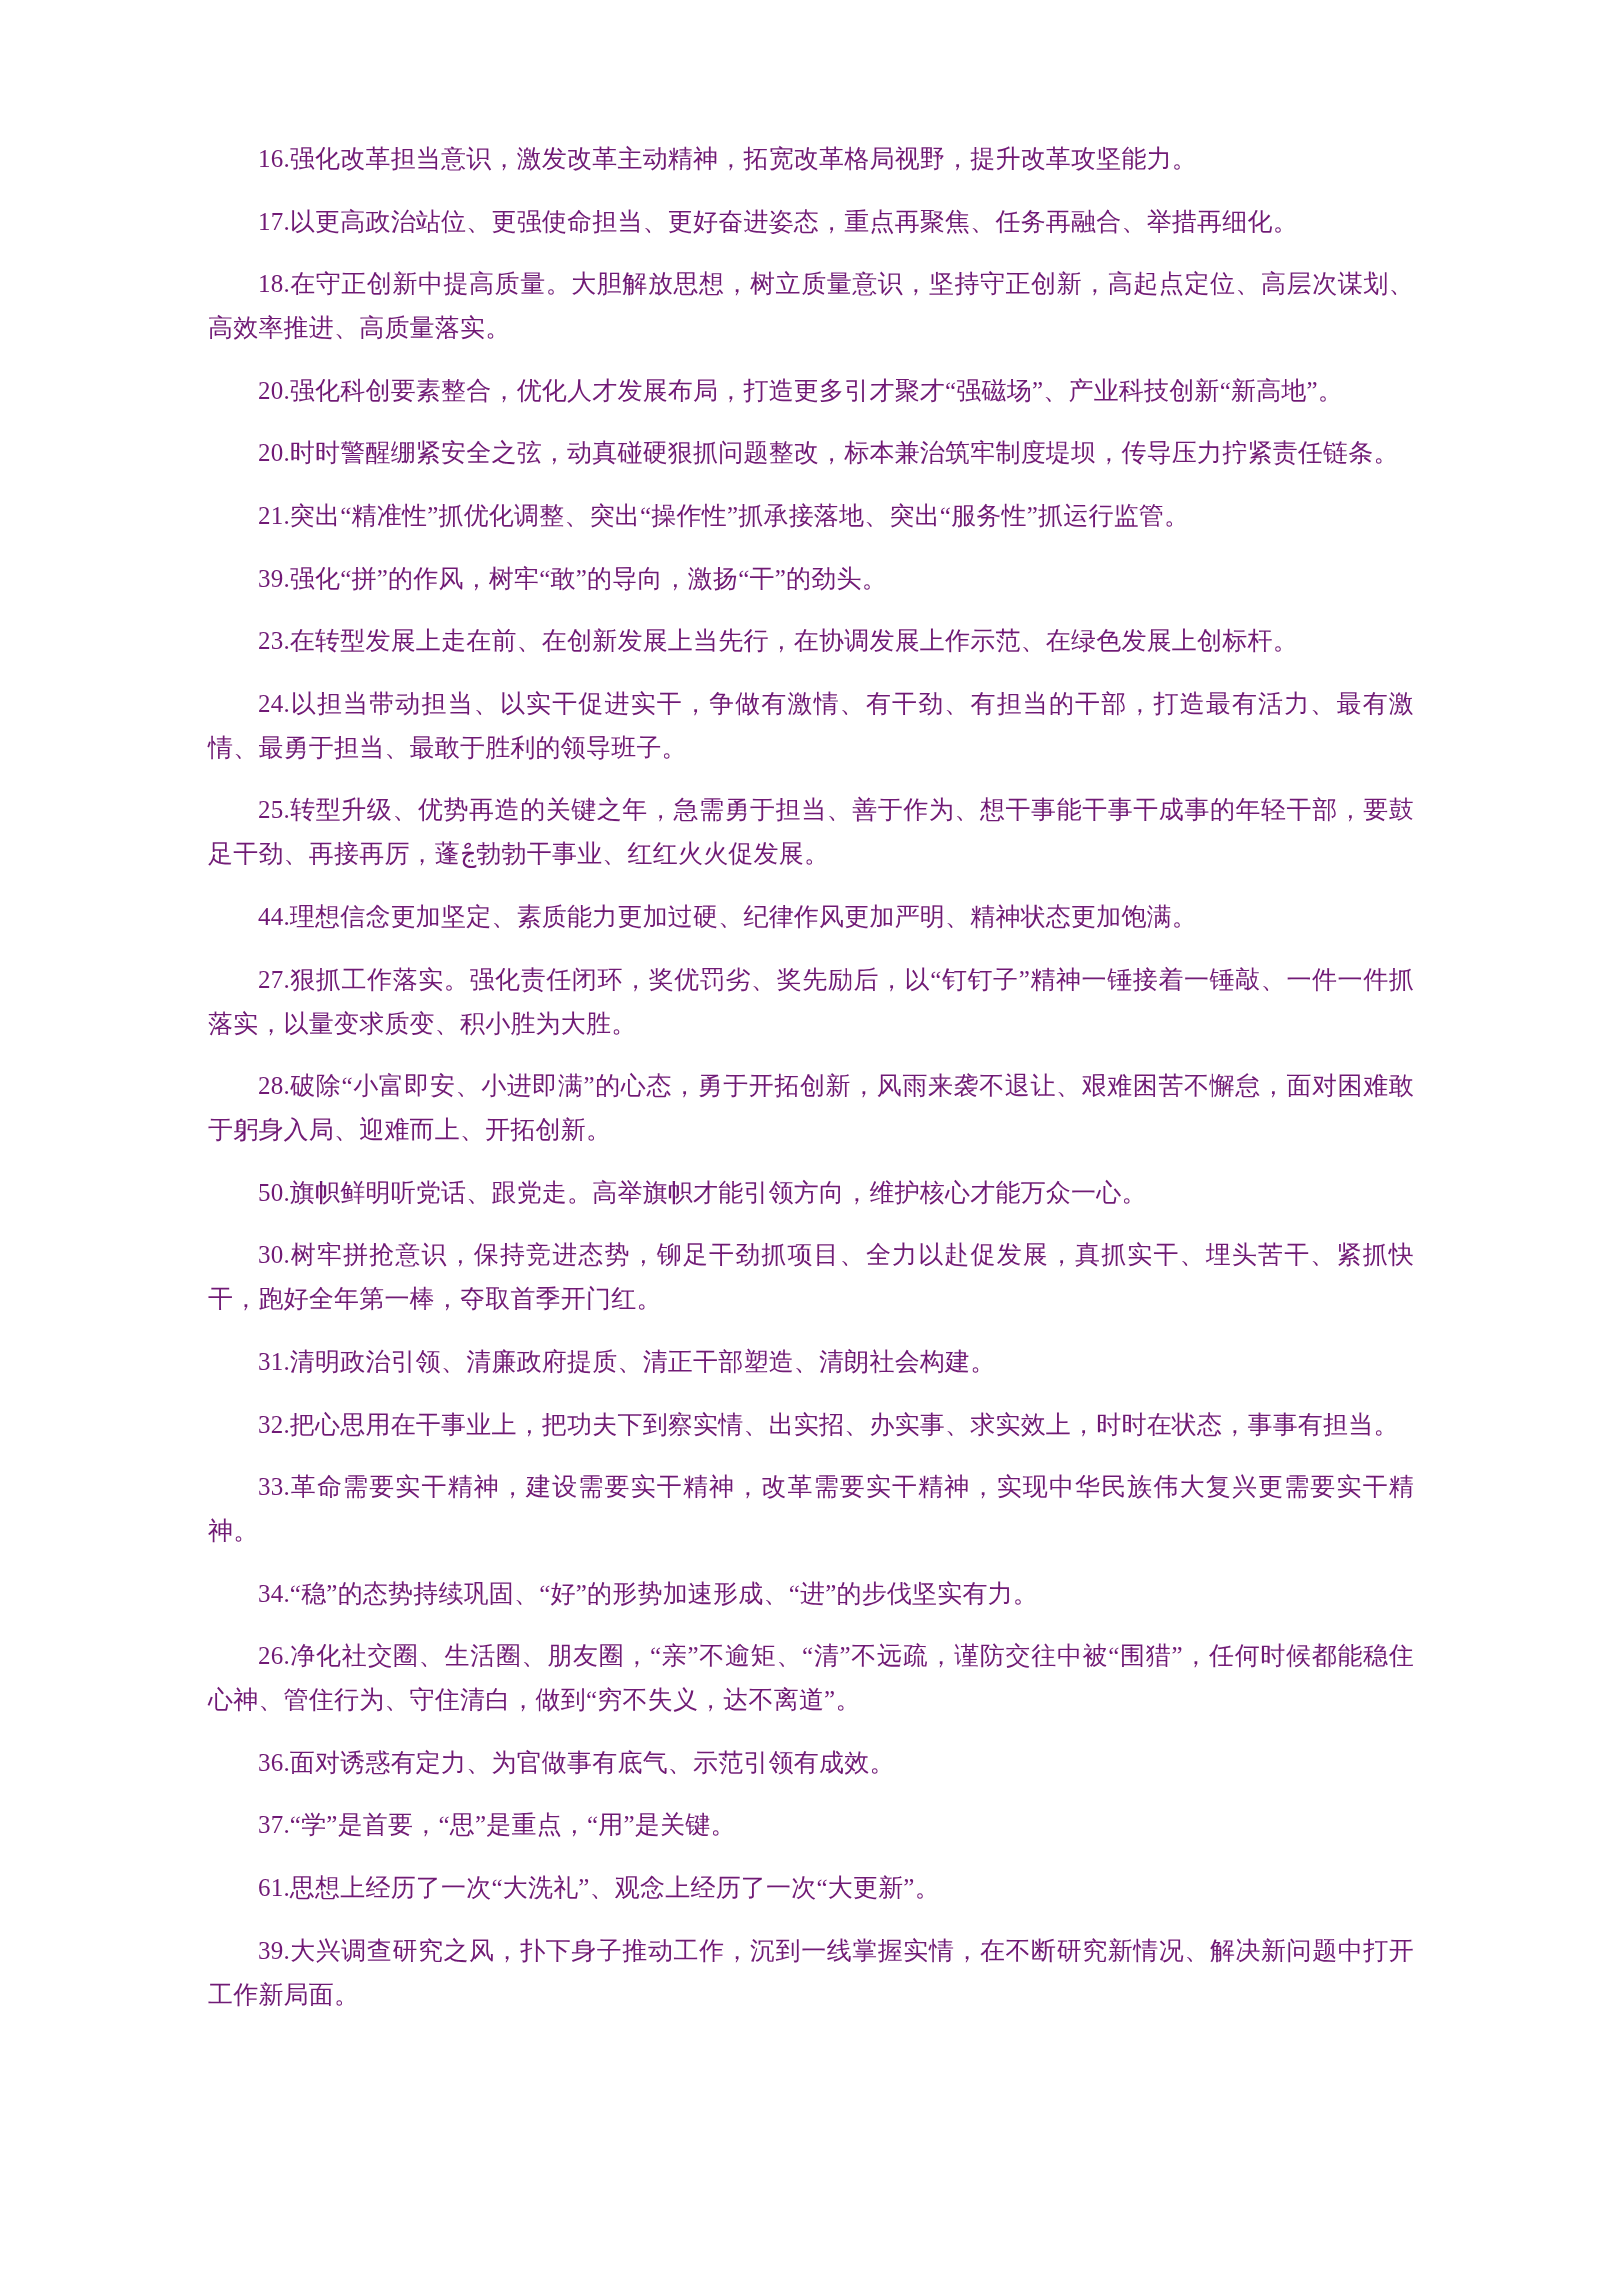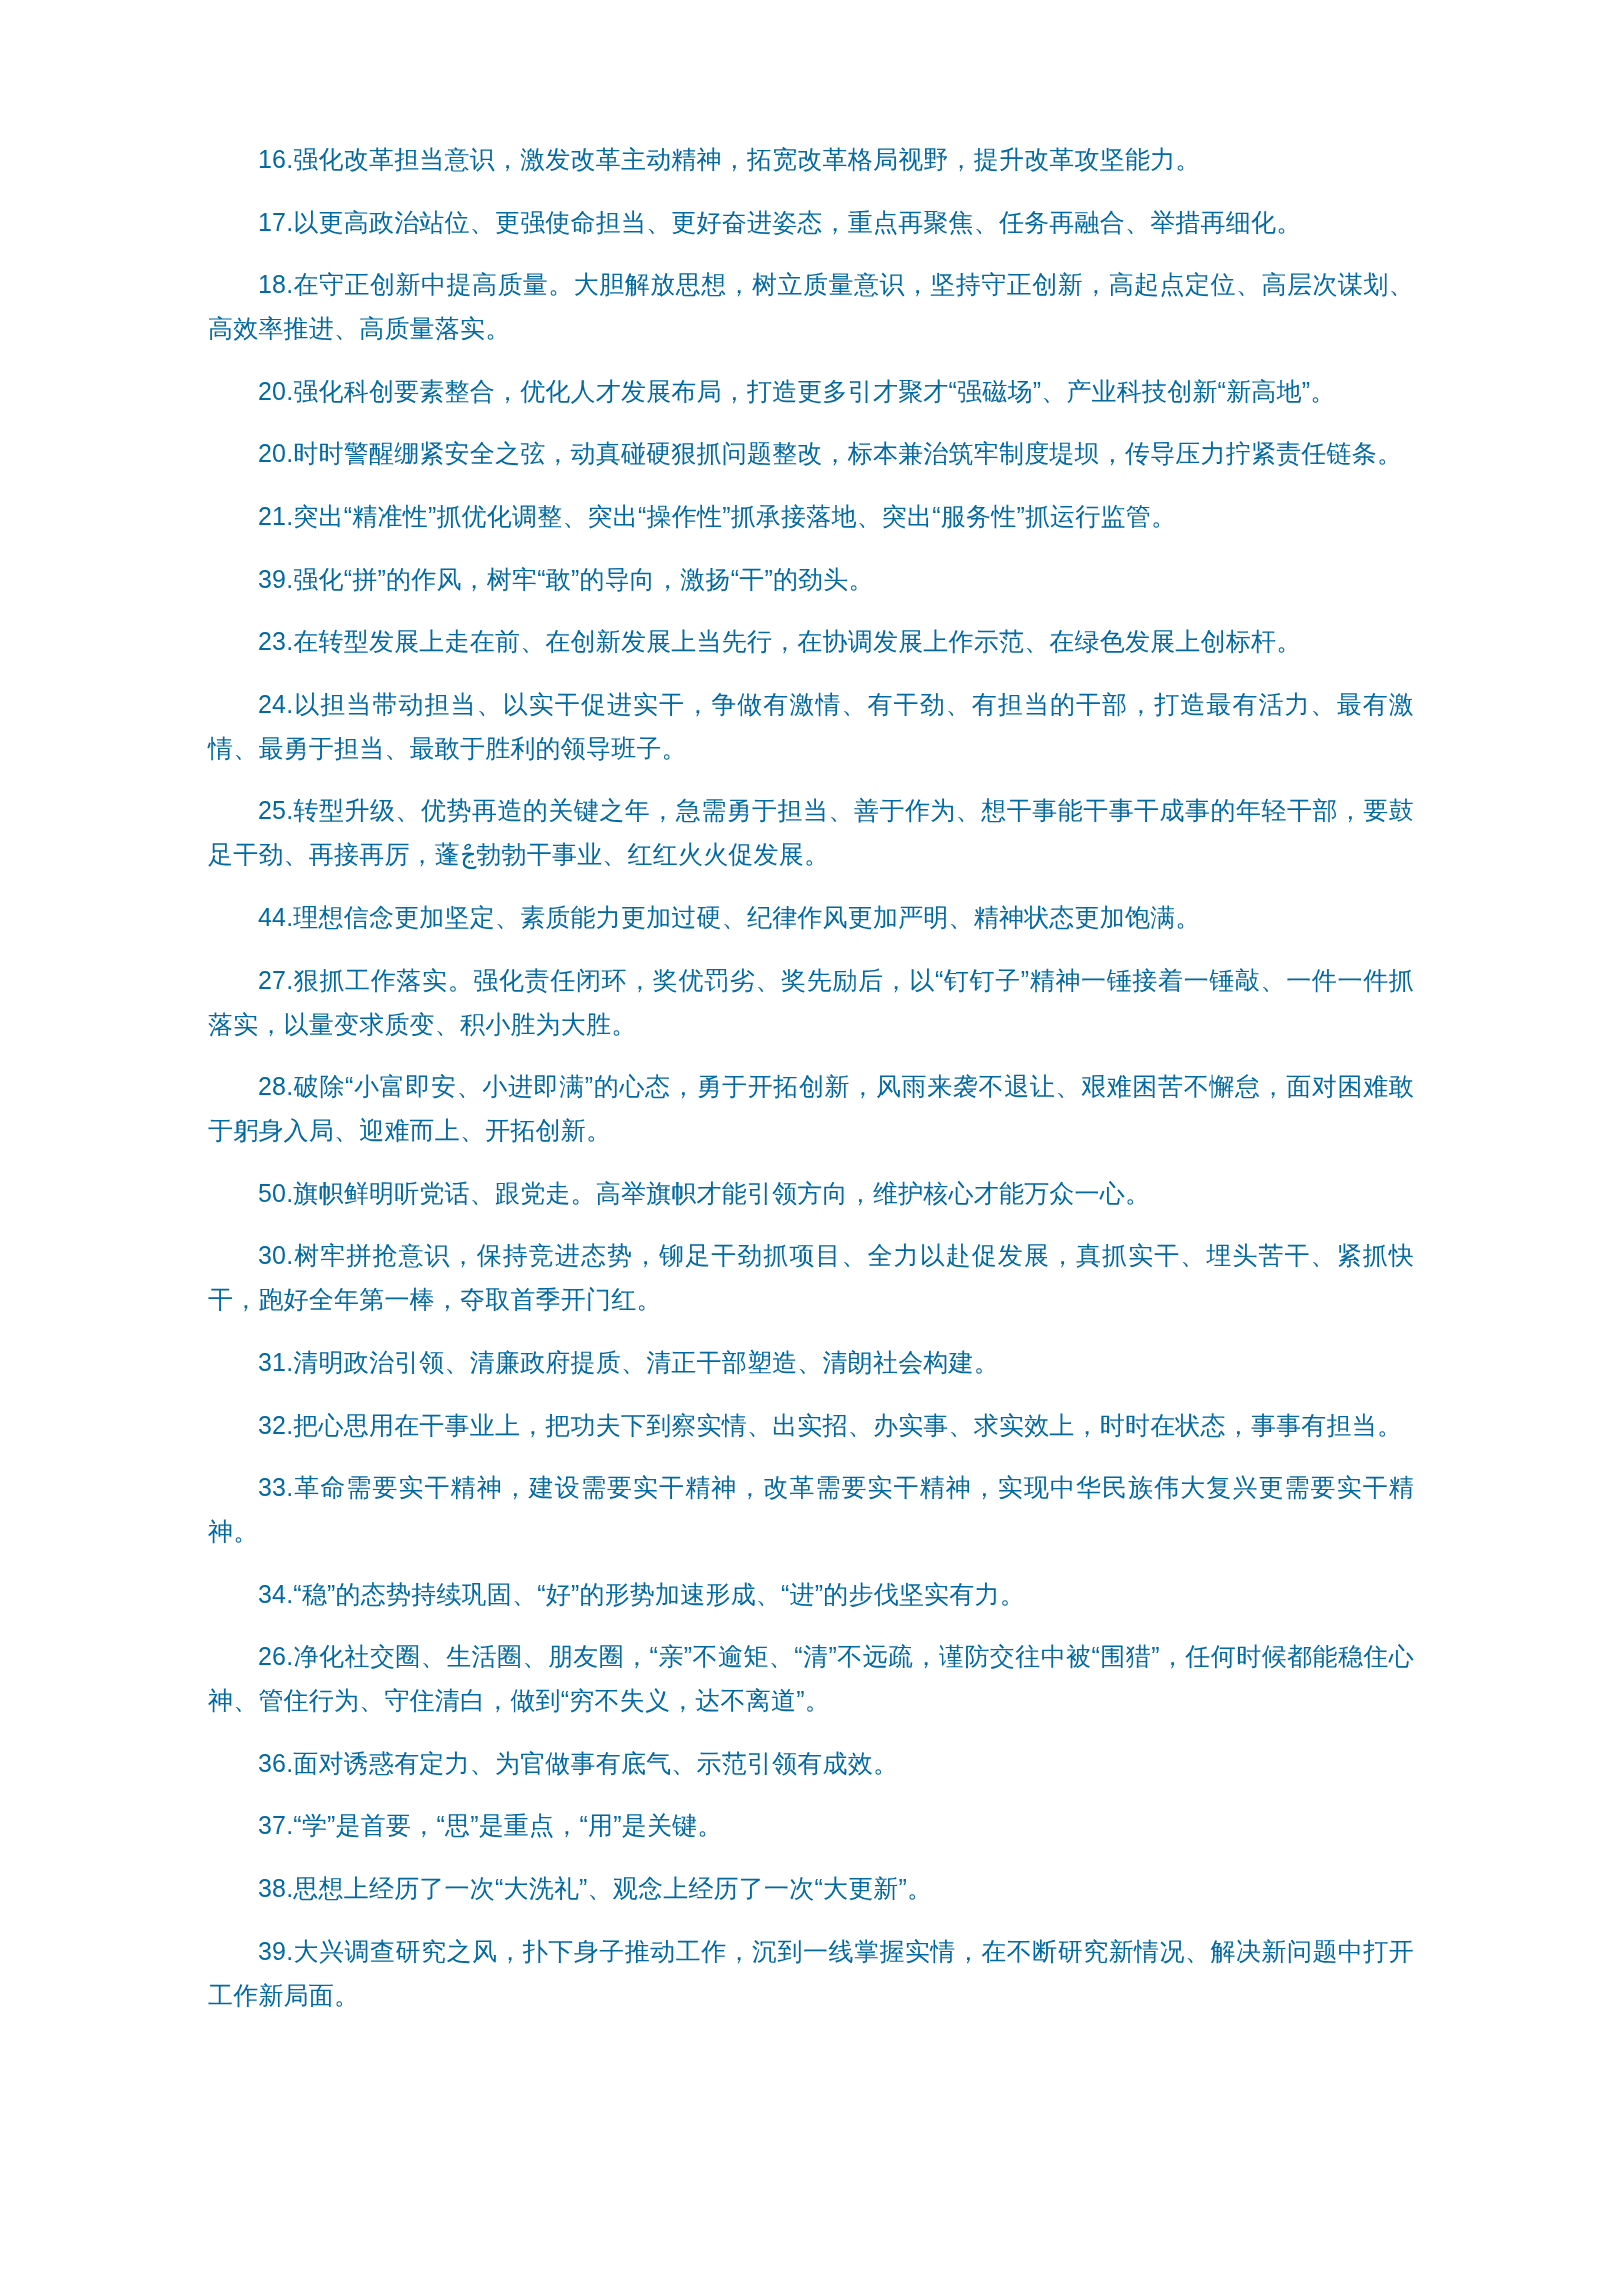--- a/index.html
+++ b/index.html
@@ -25,22 +25,22 @@
     width: 1206px;
   }
   p.para {
     margin: 0 0 18.6px 0;
     font-size: 25px;
     line-height: 44px;
     text-align: justify;
     text-justify: inter-ideograph;
     text-indent: 2em;
     letter-spacing: 0.2px;
-    color: #0369a1;
-    font-family: Liberation Sans, sans-serif;
+    color: #701a75;
+    font-family: Liberation Serif, serif;
   }
   p.para:last-child {
     margin-bottom: 4px;
   }
 </style>
 </head>
 <body>
 
 <div class="page">
   <div class="doc-body">
@@ -59,17 +59,17 @@
     <p class="para">28.破除“小富即安、小进即满”的心态，勇于开拓创新，风雨来袭不退让、艰难困苦不懈怠，面对困难敢于躬身入局、迎难而上、开拓创新。</p>
     <p class="para">50.旗帜鲜明听党话、跟党走。高举旗帜才能引领方向，维护核心才能万众一心。</p>
     <p class="para">30.树牢拼抢意识，保持竞进态势，铆足干劲抓项目、全力以赴促发展，真抓实干、埋头苦干、紧抓快干，跑好全年第一棒，夺取首季开门红。</p>
     <p class="para">31.清明政治引领、清廉政府提质、清正干部塑造、清朗社会构建。</p>
     <p class="para">32.把心思用在干事业上，把功夫下到察实情、出实招、办实事、求实效上，时时在状态，事事有担当。</p>
     <p class="para">33.革命需要实干精神，建设需要实干精神，改革需要实干精神，实现中华民族伟大复兴更需要实干精神。</p>
     <p class="para">34.“稳”的态势持续巩固、“好”的形势加速形成、“进”的步伐坚实有力。</p>
     <p class="para">26.净化社交圈、生活圈、朋友圈，“亲”不逾矩、“清”不远疏，谨防交往中被“围猎”，任何时候都能稳住心神、管住行为、守住清白，做到“穷不失义，达不离道”。</p>
     <p class="para">36.面对诱惑有定力、为官做事有底气、示范引领有成效。</p>
     <p class="para">37.“学”是首要，“思”是重点，“用”是关键。</p>
-    <p class="para">38.思想上经历了一次“大洗礼”、观念上经历了一次“大更新”。</p>
+    <p class="para">61.思想上经历了一次“大洗礼”、观念上经历了一次“大更新”。</p>
     <p class="para">39.大兴调查研究之风，扑下身子推动工作，沉到一线掌握实情，在不断研究新情况、解决新问题中打开工作新局面。</p>
   </div>
 </div>
 
 
 </body></html>

